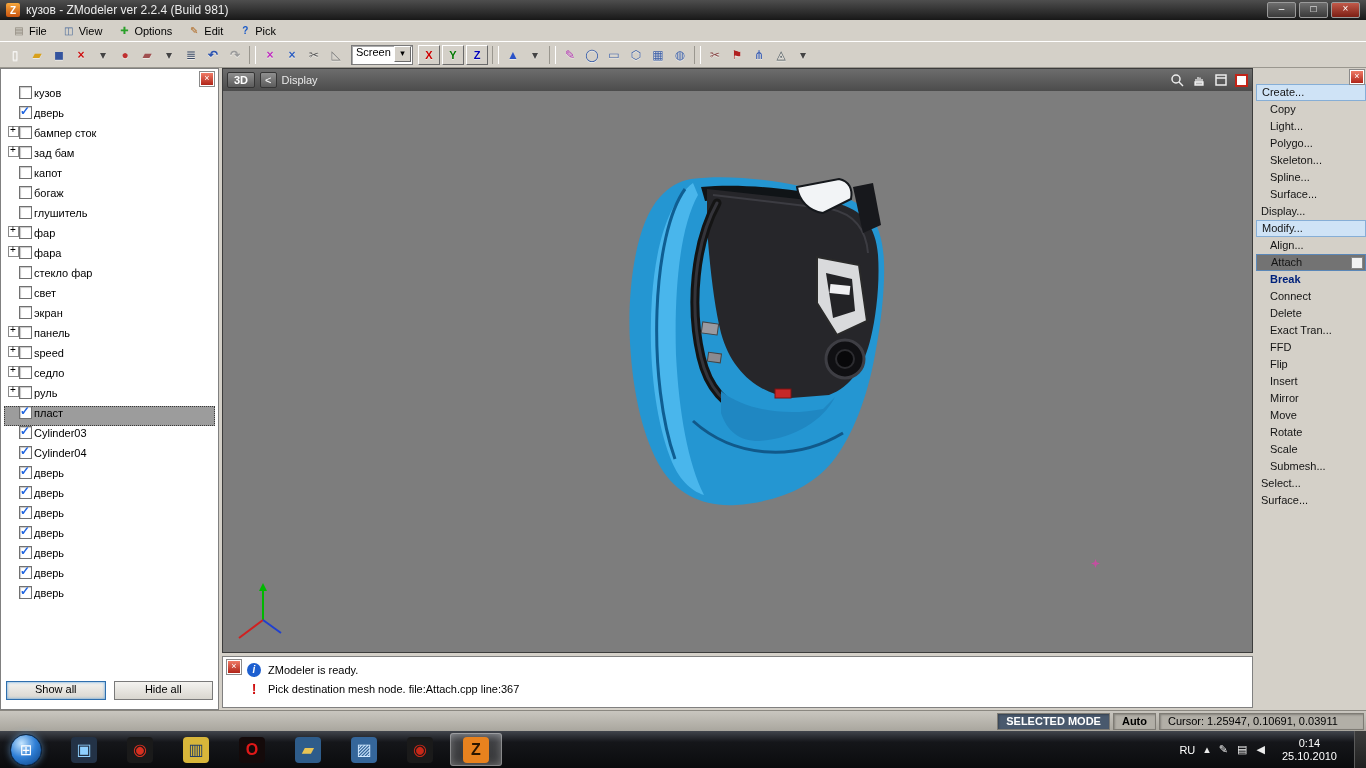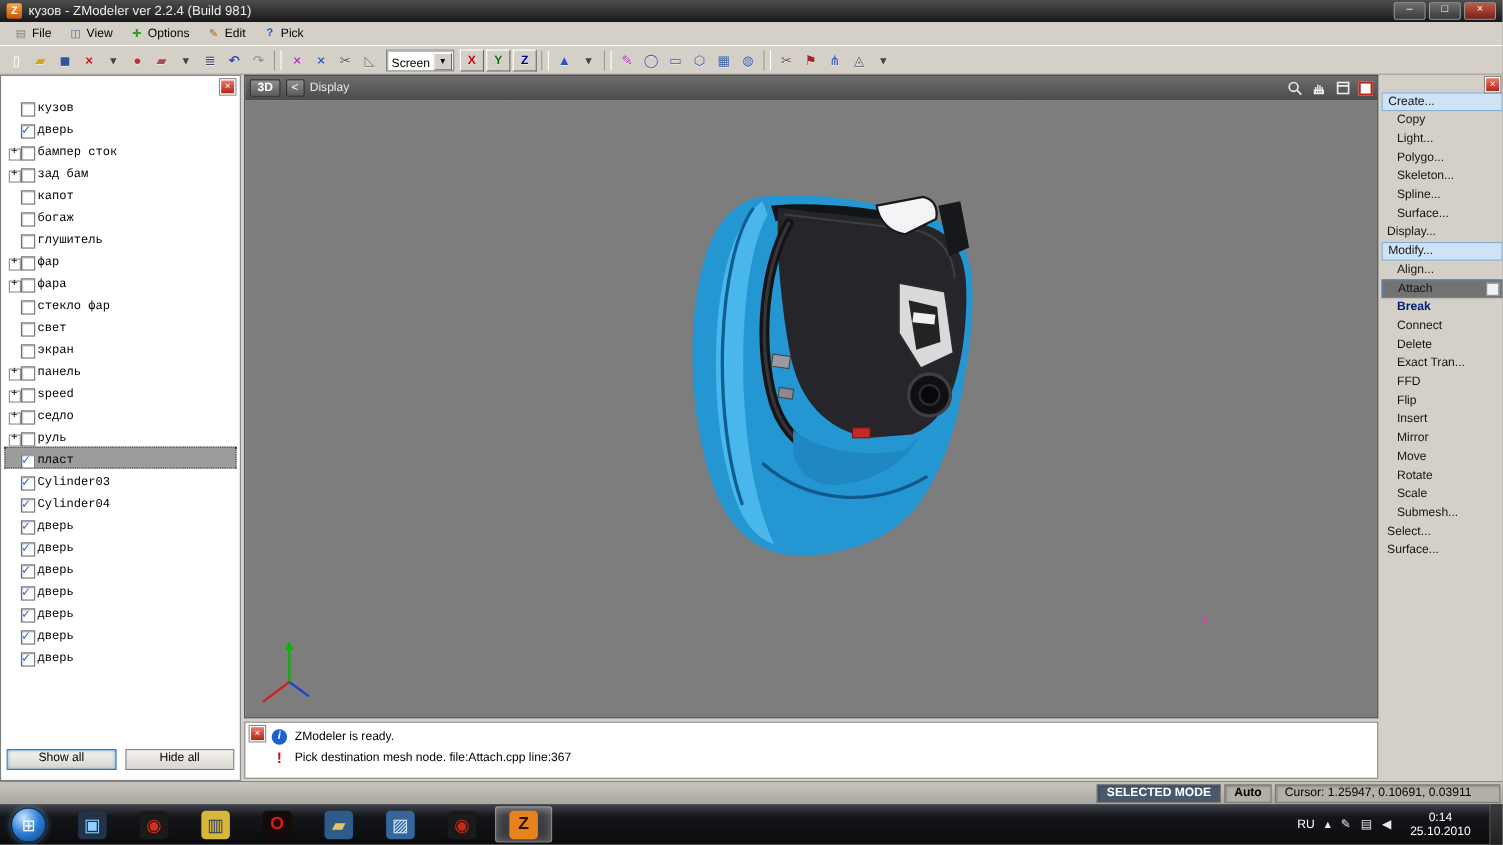--- a/index.html
+++ b/index.html
@@ -33,37 +33,37 @@
     align-items:center;padding:0 4px;box-sizing:border-box;}
   .tb-group{display:flex;align-items:center;}
   .tbtn{width:22px;height:20px;display:flex;align-items:center;justify-content:center;
     font-size:12px;}
   .tbtn .tb-ico{text-shadow:0 1px 0 rgba(255,255,255,.5);}
   .tbtn.sep{width:5px;height:18px;border-left:1px solid #9a978f;
     border-right:1px solid #fff;margin:0 3px;}
   .tbtn.axis{width:20px;height:18px;background:#d4d0c8;border:1px solid #fff;
     border-right-color:#6a6a6a;border-bottom-color:#6a6a6a;margin:0 1px;font-size:11px;}
   .combo{width:60px;height:18px;background:#fff;border:1px solid #7a7a7a;
-    box-shadow:inset 1px 1px 0 #aaa;display:flex;align-items:flex-end;margin:0 4px;}
+    box-shadow:inset 1px 1px 0 #aaa;display:flex;align-items:flex-start;margin:0 4px;}
   .combo-text{flex:1;padding-left:4px;font-size:11px;}
   .combo-arrow{width:15px;height:14px;background:#d4d0c8;border:1px solid #fff;
     border-right-color:#6a6a6a;border-bottom-color:#6a6a6a;font-size:9px;
     line-height:13px;text-align:center;margin-right:1px;}
 
   
   #leftpanel{position:absolute;top:68px;left:0;width:219px;height:642px;
     background:#fff;border:1px solid #808080;box-sizing:border-box;}
   .panel-close{position:absolute;width:12px;height:12px;
     background:linear-gradient(#ef7a66,#b02418);border:1px solid #fff;
     outline:1px solid #8a8a8a;color:#fff;font-size:9px;line-height:10px;
     text-align:center;z-index:5;}
   .panel-close::before{content:"×";}
   #leftpanel .panel-close{top:3px;right:4px;}
   #tree{position:absolute;top:17px;left:3px;right:3px;}
-  .tree-row{height:20px;display:flex;align-items:flex-end;gap:0;padding-left:4px;font-family:Liberation Mono, monospace;}
+  .tree-row{height:20px;display:flex;align-items:flex-start;gap:0;padding-left:4px;}
   .expander{width:9px;height:9px;border:1px solid #8a8a8a;background:#fff;
     position:relative;flex:none;visibility:hidden;}
   .tree-row.expand .expander{visibility:visible;}
   .expander::before{content:"+";position:absolute;top:-3px;left:1px;font-size:10px;}
   .checkbox{width:11px;height:11px;border:1px solid #707070;background:#fff;
     box-shadow:inset 1px 1px 1px #c8c8c8;position:relative;flex:none;}
   .tree-row.checked .checkbox::before{content:"✓";position:absolute;top:-3px;left:0px;
     color:#1f64e0;font-size:12px;font-weight:bold;}
   .tree-label{flex:1;padding:1px 2px;}
   .tree-row.selected{background:#9c9c9c;outline:1px dotted #3a3a3a;outline-offset:-1px;}

